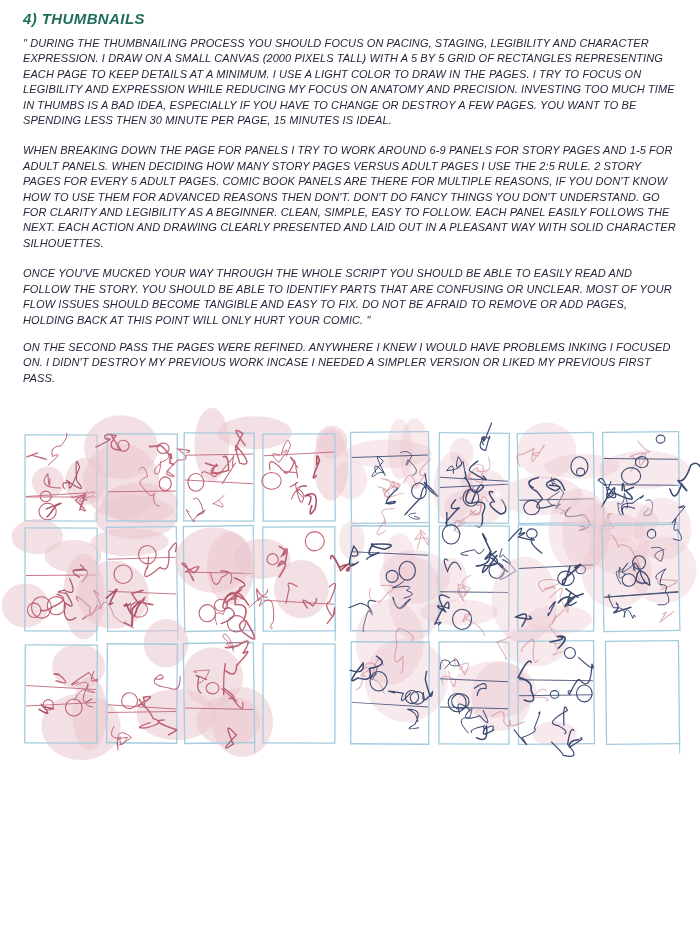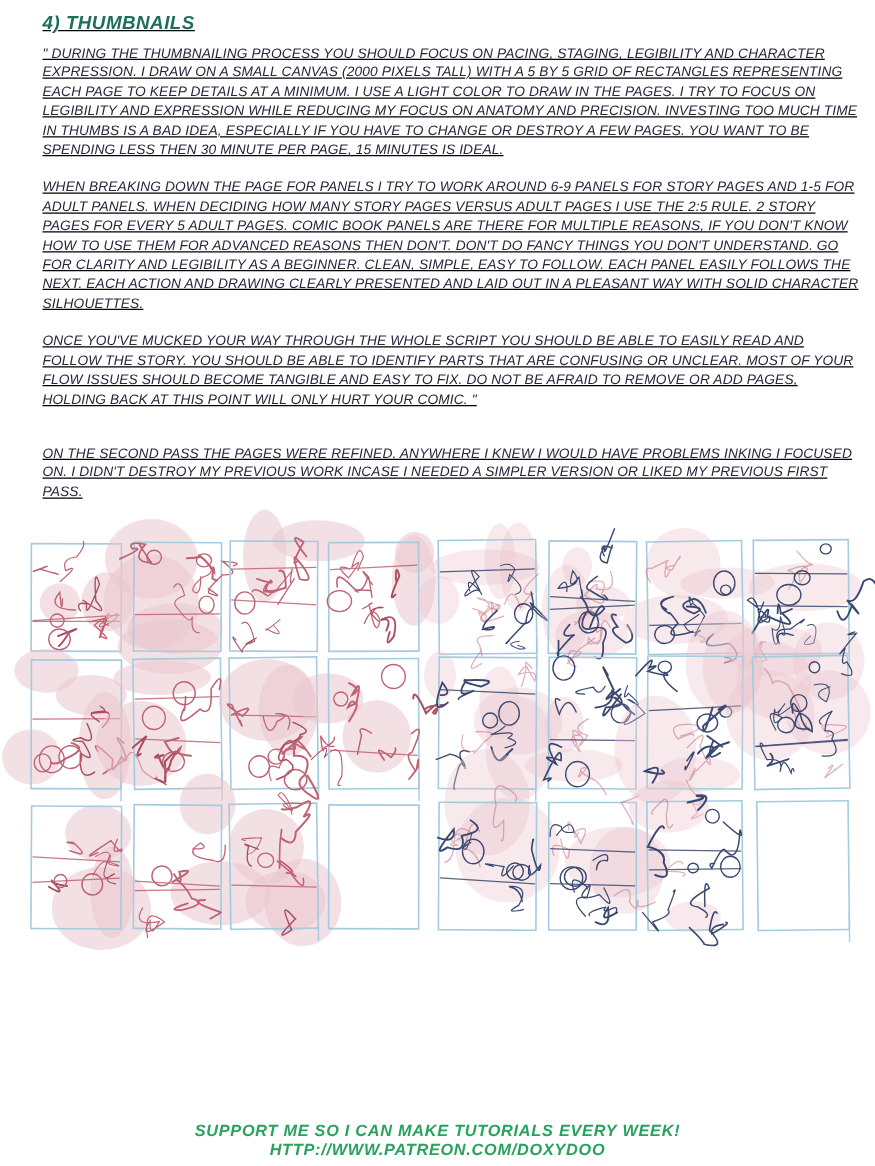--- a/index.html
+++ b/index.html
@@ -5,40 +5,40 @@
   html,body{margin:0;padding:0;background:#ffffff;}
   .page{
     position:relative;
     width:700px;height:933px;
     background:#ffffff;
     overflow:hidden;
     font-family:"Liberation Sans", sans-serif;
   }
   .text-block{
     position:absolute;
-    left:34px;top:10px;width:653px;text-decoration:underline;
+    left:23px;top:10px;width:653px;
   }
   .section-title{
     margin:0 0 9px 0;
     font-size:15px;
     font-weight:700;
     font-style:italic;
     letter-spacing:.4px;
     color:#1f6e5a;
   }
   .para{
     margin:0 0 15px 0;
     font-size:11px;
     line-height:15.4px;
     font-style:italic;
     font-weight:500;
     letter-spacing:.1px;
     color:#26263c;
   }
-  .para.big-gap{margin-bottom:28px;}
+  .para.big-gap{margin-bottom:12px;}
   .thumbs-sheet{
     position:absolute;left:0;top:0;width:700px;height:933px;
     pointer-events:none;
   }
   .thumb{
     position:absolute;
   }
   .thumb svg{overflow:visible;display:block;}
   .footer{
     position:absolute;
@@ -498,18 +498,14 @@
         </svg>
       </div>
       <div class="thumb" style="left: 605px; top: 640px; width: 75px; height: 105px; transform: rotate(-0.63deg);">
         <svg viewBox="0 0 75 105" width="75" height="105">
           <rect x="1" y="1" width="73" height="103" fill="none" stroke="#a5cbde" stroke-width="1.3"></rect>
           <line x1="74" y1="91" x2="74" y2="114" stroke="#a5cbde" stroke-width="1.1"></line>
         </svg>
       </div>
     </div>
 
-  <div class="footer">
-    <div class="footer-line1">SUPPORT ME SO I CAN MAKE TUTORIALS EVERY WEEK!</div>
-    <div class="footer-line2">HTTP://WWW.PATREON.COM/DOXYDOO</div>
-  </div>
 
 </div>
 
 </body></html>

